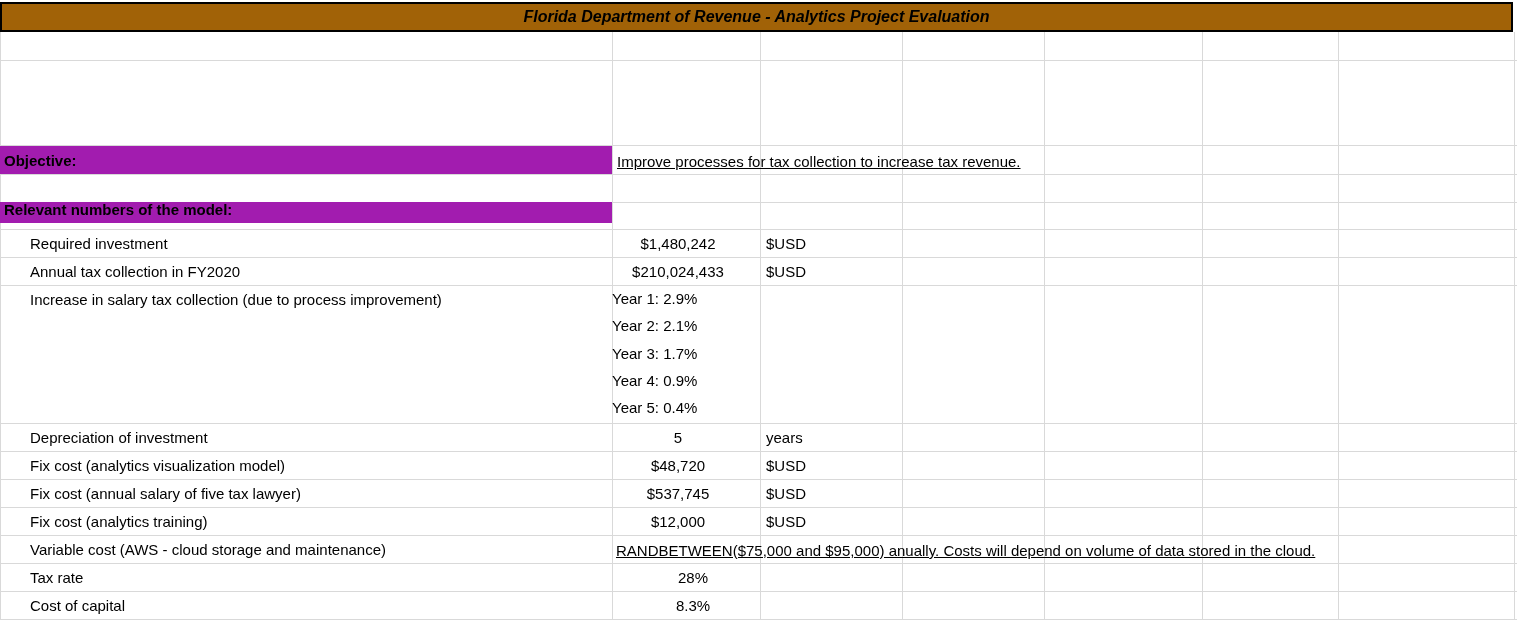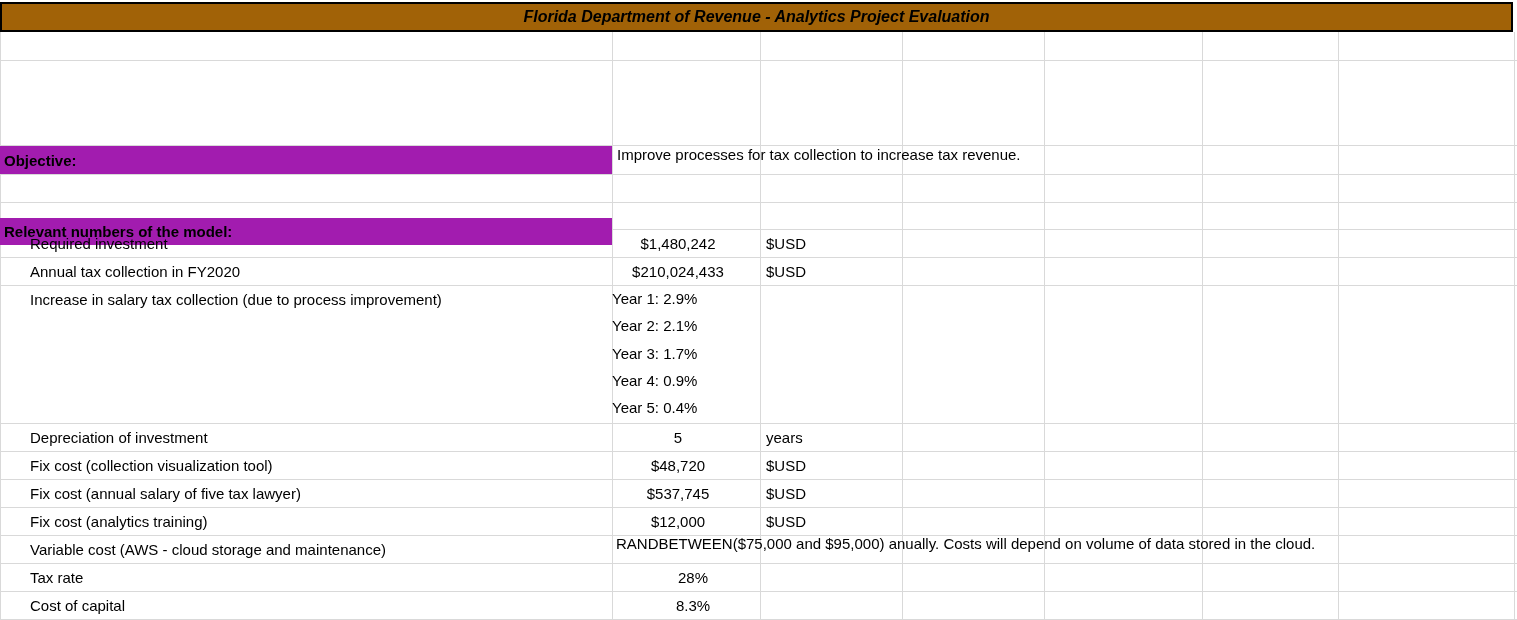--- a/index.html
+++ b/index.html
@@ -25,21 +25,21 @@
     position:absolute;left:0;width:612px;height:28px;
     background:#a21caf;box-sizing:border-box;
     display:flex;align-items:flex-end;
     padding:0 0 5px 4px;font-weight:bold;
   }
   .cellrow{position:absolute;left:0;width:1517px;height:28px;}
   .lbl{position:absolute;left:30px;bottom:5px;white-space:nowrap;}
   .val{position:absolute;left:612px;width:142px;bottom:5px;text-align:center;box-sizing:border-box;padding-right:10px;white-space:nowrap;}
   .val.pct{padding-right:4px;padding-left:24px;}
   .unit{position:absolute;left:766px;bottom:5px;white-space:nowrap;}
-  .freeval{position:absolute;left:617px;bottom:11px;white-space:nowrap;}
+  .freeval{position:absolute;left:617px;bottom:4px;white-space:nowrap;text-decoration:underline;}
   .yearblock{
     position:absolute;top:285px;left:612px;width:142px;height:138px;
     box-sizing:border-box;padding:5px 4px 7px 0;
     display:flex;flex-direction:column;justify-content:space-between;
   }
   .yearblock span{}
 </style>
 </head>
 <body>
 
@@ -75,21 +75,21 @@
   </div>
 
 
   <div class="blueband" style="top:146px">
     <span>Objective:</span>
   </div>
   <div class="cellrow" style="top:146px">
     <span class="freeval">Improve processes for tax collection to increase tax revenue.</span>
   </div>
 
-  <div class="blueband" style="top:218px;height:27px">
+  <div class="blueband" style="top:202px;height:21px">
     <span>Relevant numbers of the model:</span>
   </div>
 
   <div class="cellrow" style="top:229px">
     <span class="lbl">Required investment</span>
     <span class="val">$1,480,242</span>
     <span class="unit">$USD</span>
   </div>
 
   <div class="cellrow" style="top:257px">
@@ -109,21 +109,21 @@
     <span>Year 5: 0.4%</span>
   </div>
 
   <div class="cellrow" style="top:423px">
     <span class="lbl">Depreciation of investment</span>
     <span class="val">5</span>
     <span class="unit">years</span>
   </div>
 
   <div class="cellrow" style="top:451px">
-    <span class="lbl">Fix cost (collection visualization tool)</span>
+    <span class="lbl">Fix cost (analytics visualization model)</span>
     <span class="val">$48,720</span>
     <span class="unit">$USD</span>
   </div>
 
   <div class="cellrow" style="top:479px">
     <span class="lbl">Fix cost (annual salary of five tax lawyer)</span>
     <span class="val">$537,745</span>
     <span class="unit">$USD</span>
   </div>
 

